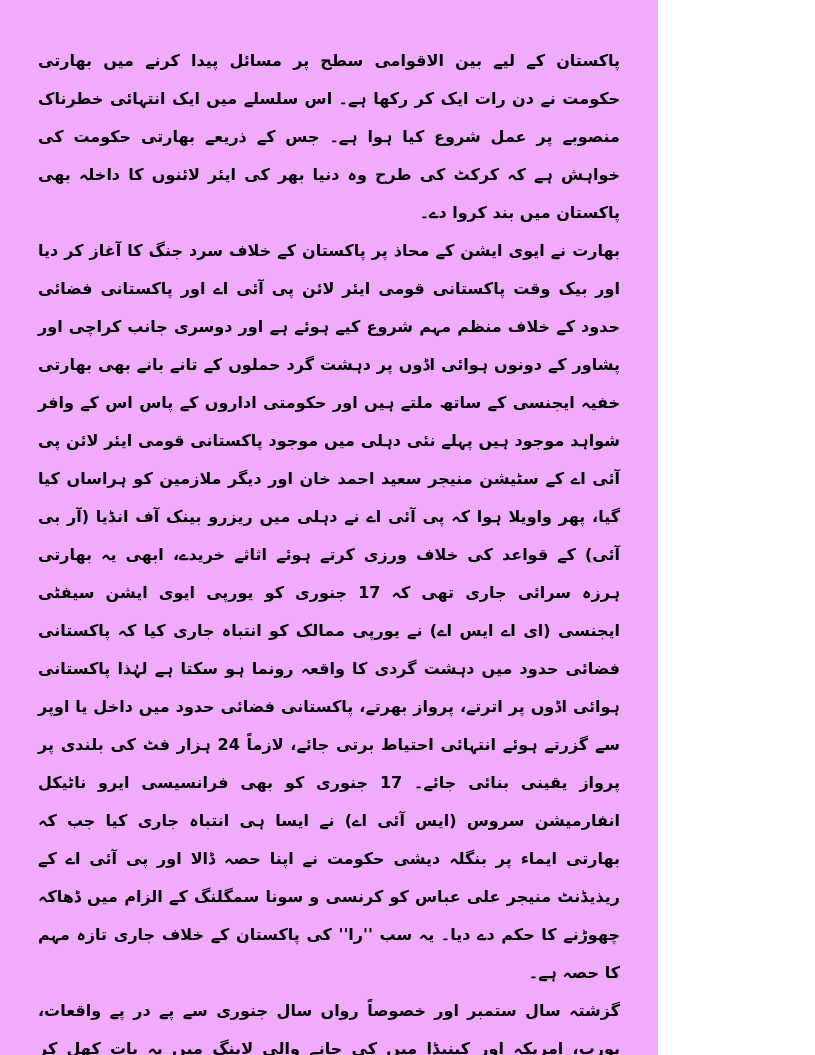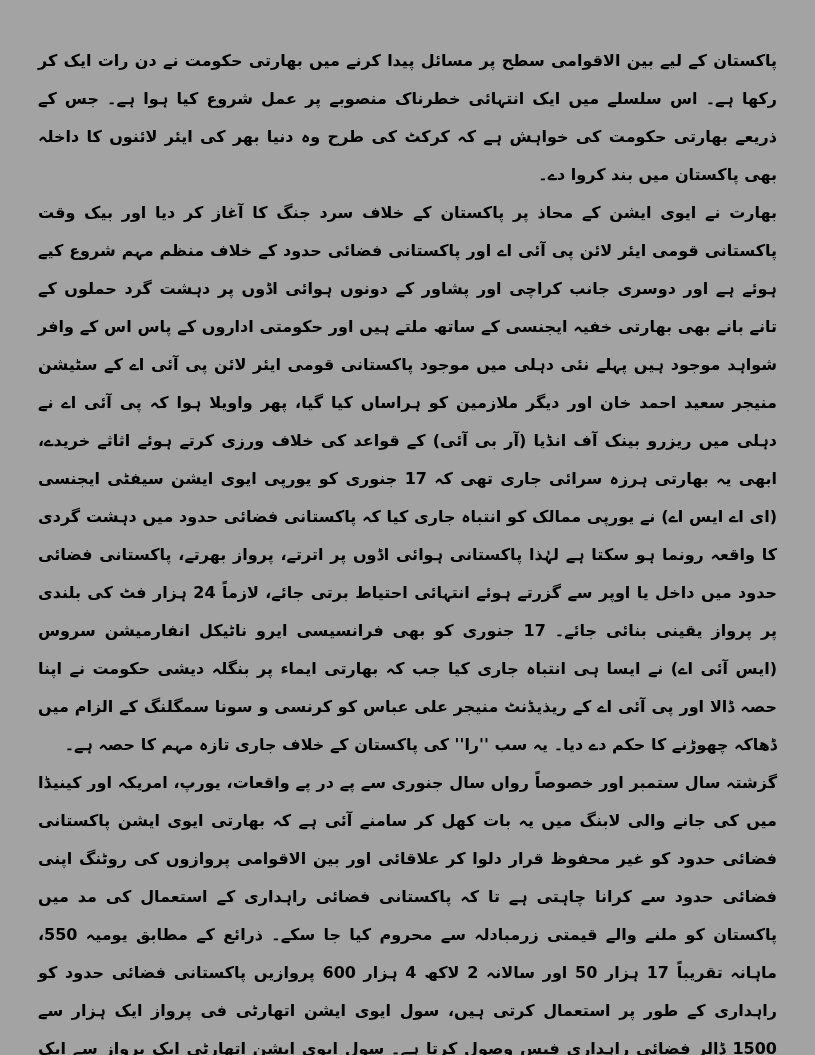--- a/index.html
+++ b/index.html
@@ -2,23 +2,23 @@
 <html><head>
   <meta charset="utf-8">
   <style>
     html, body {
       margin: 0;
       padding: 0;
       background: #ffffff;
     }
     .page {
       position: relative;
-      width: 815px;
+      width: 658px;
       height: 1055px;
-      background: #a3a3a3;
+      background: #f0abfc;
       overflow: hidden;
       box-sizing: border-box;
       padding: 42px 38px 10px 38px;
     }
     .content {
       direction: rtl;
       unicode-bidi: embed;
       text-align: justify;
       font-family: "DejaVu Sans", sans-serif;
       font-weight: bold;

